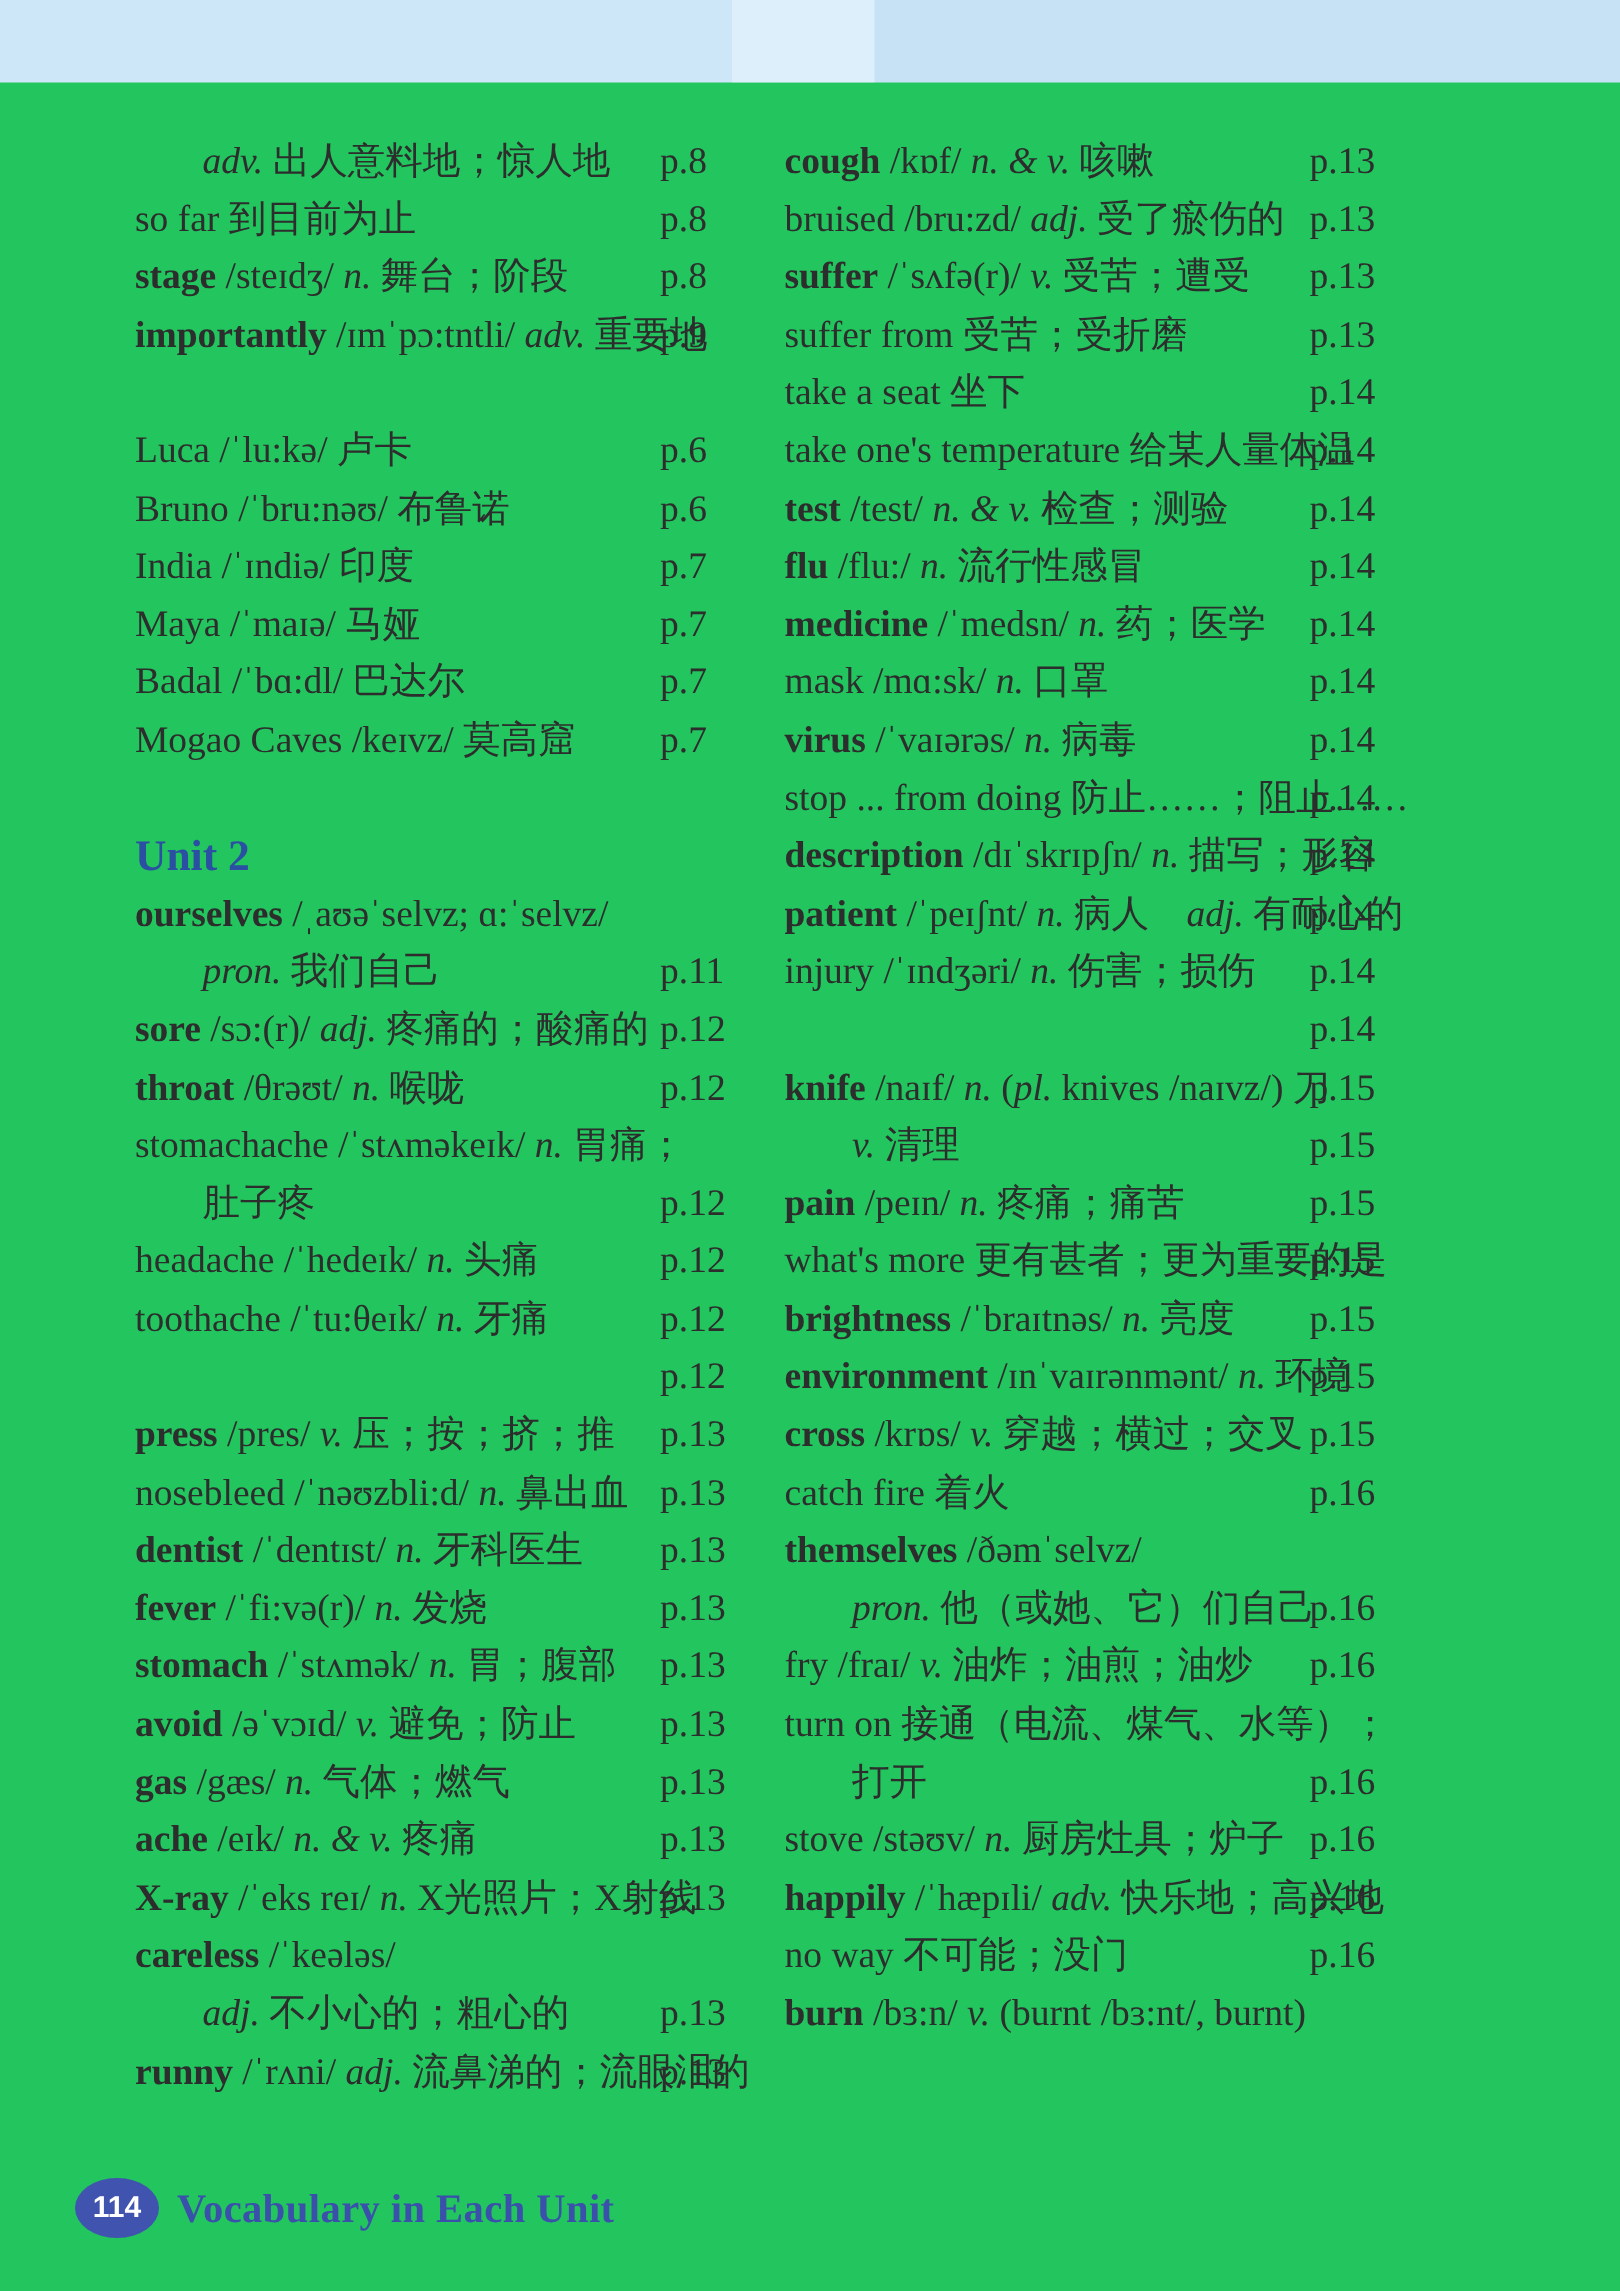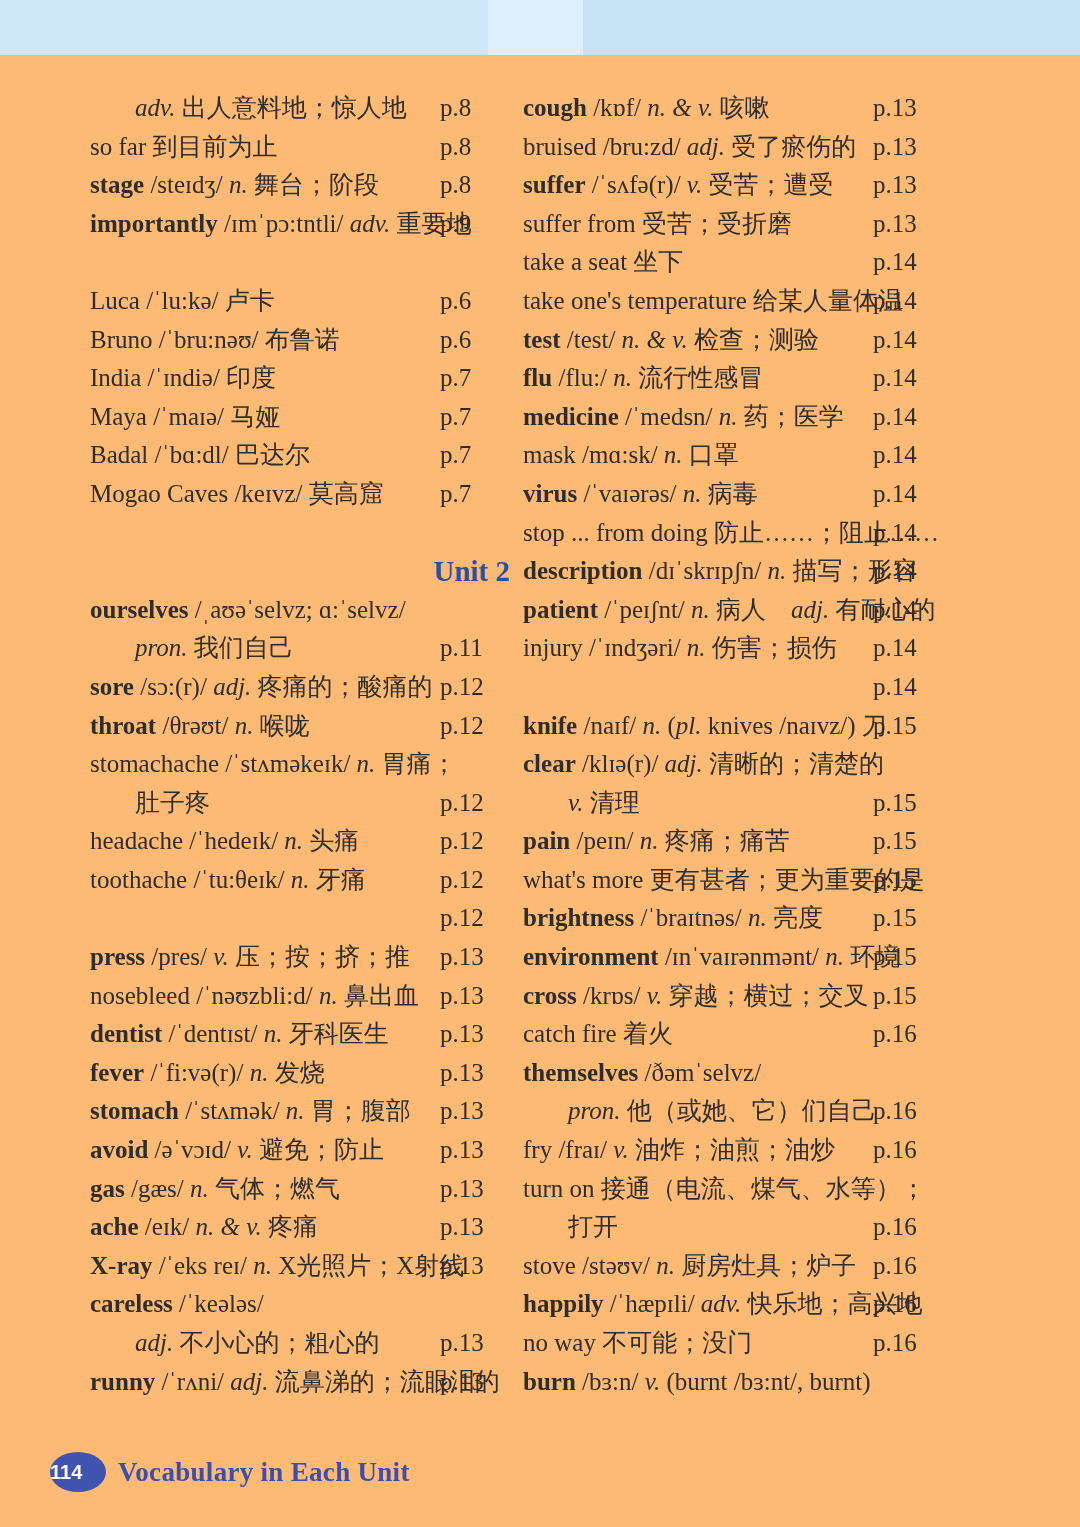--- a/index.html
+++ b/index.html
@@ -1,19 +1,19 @@
 <!DOCTYPE html>
 <html><head>
 <meta charset="utf-8">
 <style>
   html,body{margin:0;padding:0;background:#e8e8e8;}
   .page{
     position:relative;
     width:1080px;height:1527px;
-    background:#fdba74;
+    background:#22c55e;
     overflow:hidden;
     font-family:"Liberation Serif","DejaVu Serif",serif;
   }
   .top-band{
     position:absolute;left:0;top:0;width:1080px;height:55px;
     background:#cde7f8;
   }
   .band-highlight{
     position:absolute;left:488px;top:0;width:95px;height:55px;
     background:rgba(255,255,255,0.33);
@@ -31,26 +31,26 @@
   }
   .row .txt{display:inline-block;}
   .row .txt.ind{padding-left:45px;}
   .sb{font-weight:700;}
   .si{font-style:italic;}
   .pg{
     position:absolute;left:350px;top:0;width:52px;
     text-align:left;font-size:25px;color:#2d2d2d;
   }
   .heading{
-    color:#2b4fa3;font-weight:700;font-size:29px;text-align:right;
+    color:#2b4fa3;font-weight:700;font-size:29px;
   }
   .badge{
     position:absolute;left:50px;top:1452px;width:56px;height:40px;
     border-radius:50%;background:#4053ae;color:#ffffff;
-    display:flex;align-items:center;
+    display:flex;align-items:center;justify-content:center;
     font-family:"Liberation Sans",sans-serif;font-weight:700;font-size:20px;
   }
   .footer-label{
     position:absolute;left:118px;top:1452px;height:40px;line-height:40px;
     color:#3a50ab;font-family:Liberation Serif, serif;
     font-weight:700;font-size:27px;letter-spacing:0.3px;
   }
 </style>
 </head>
 <body>
@@ -108,21 +108,20 @@
       <div class="row"><span class="txt"><span class="sb">flu</span><span> /flu:/ </span><span class="si">n.</span><span> 流行性感冒</span></span><span class="pg">p.14</span></div>
       <div class="row"><span class="txt"><span class="sb">medicine</span><span> /ˈmedsn/ </span><span class="si">n.</span><span> 药；医学</span></span><span class="pg">p.14</span></div>
       <div class="row"><span class="txt"><span>mask /mɑ:sk/ </span><span class="si">n.</span><span> 口罩</span></span><span class="pg">p.14</span></div>
       <div class="row"><span class="txt"><span class="sb">virus</span><span> /ˈvaɪərəs/ </span><span class="si">n.</span><span> 病毒</span></span><span class="pg">p.14</span></div>
       <div class="row"><span class="txt"><span>stop ... from doing 防止……；阻止……</span></span><span class="pg">p.14</span></div>
       <div class="row"><span class="txt"><span class="sb">description</span><span> /dɪˈskrɪpʃn/ </span><span class="si">n.</span><span> 描写；形容</span></span><span class="pg">p.14</span></div>
       <div class="row"><span class="txt"><span class="sb">patient</span><span> /ˈpeɪʃnt/ </span><span class="si">n.</span><span> 病人　</span><span class="si">adj.</span><span> 有耐心的</span></span><span class="pg">p.14</span></div>
       <div class="row"><span class="txt"><span>injury /ˈɪndʒəri/ </span><span class="si">n.</span><span> 伤害；损伤</span></span><span class="pg">p.14</span></div>
       <div class="row"><span class="pg">p.14</span></div>
       <div class="row"><span class="txt"><span class="sb">knife</span><span> /naɪf/ </span><span class="si">n.</span><span> (</span><span class="si">pl.</span><span> knives /naɪvz/) 刀</span></span><span class="pg">p.15</span></div>
-      <div class="row"><span class="txt"><span class="sb">clear</span><span> /klɪə(r)/ </span><span class="si">adj.</span><span> 清晰的；清楚的</span></span></div>
       <div class="row"><span class="txt ind"><span class="si">v.</span><span> 清理</span></span><span class="pg">p.15</span></div>
       <div class="row"><span class="txt"><span class="sb">pain</span><span> /peɪn/ </span><span class="si">n.</span><span> 疼痛；痛苦</span></span><span class="pg">p.15</span></div>
       <div class="row"><span class="txt"><span>what's more 更有甚者；更为重要的是</span></span><span class="pg">p.15</span></div>
       <div class="row"><span class="txt"><span class="sb">brightness</span><span> /ˈbraɪtnəs/ </span><span class="si">n.</span><span> 亮度</span></span><span class="pg">p.15</span></div>
       <div class="row"><span class="txt"><span class="sb">environment</span><span> /ɪnˈvaɪrənmənt/ </span><span class="si">n.</span><span> 环境</span></span><span class="pg">p.15</span></div>
       <div class="row"><span class="txt"><span class="sb">cross</span><span> /krɒs/ </span><span class="si">v.</span><span> 穿越；横过；交叉</span></span><span class="pg">p.15</span></div>
       <div class="row"><span class="txt"><span>catch fire 着火</span></span><span class="pg">p.16</span></div>
       <div class="row"><span class="txt"><span class="sb">themselves</span><span> /ðəmˈselvz/</span></span></div>
       <div class="row"><span class="txt ind"><span class="si">pron.</span><span> 他（或她、它）们自己</span></span><span class="pg">p.16</span></div>
       <div class="row"><span class="txt"><span>fry /fraɪ/ </span><span class="si">v.</span><span> 油炸；油煎；油炒</span></span><span class="pg">p.16</span></div>

